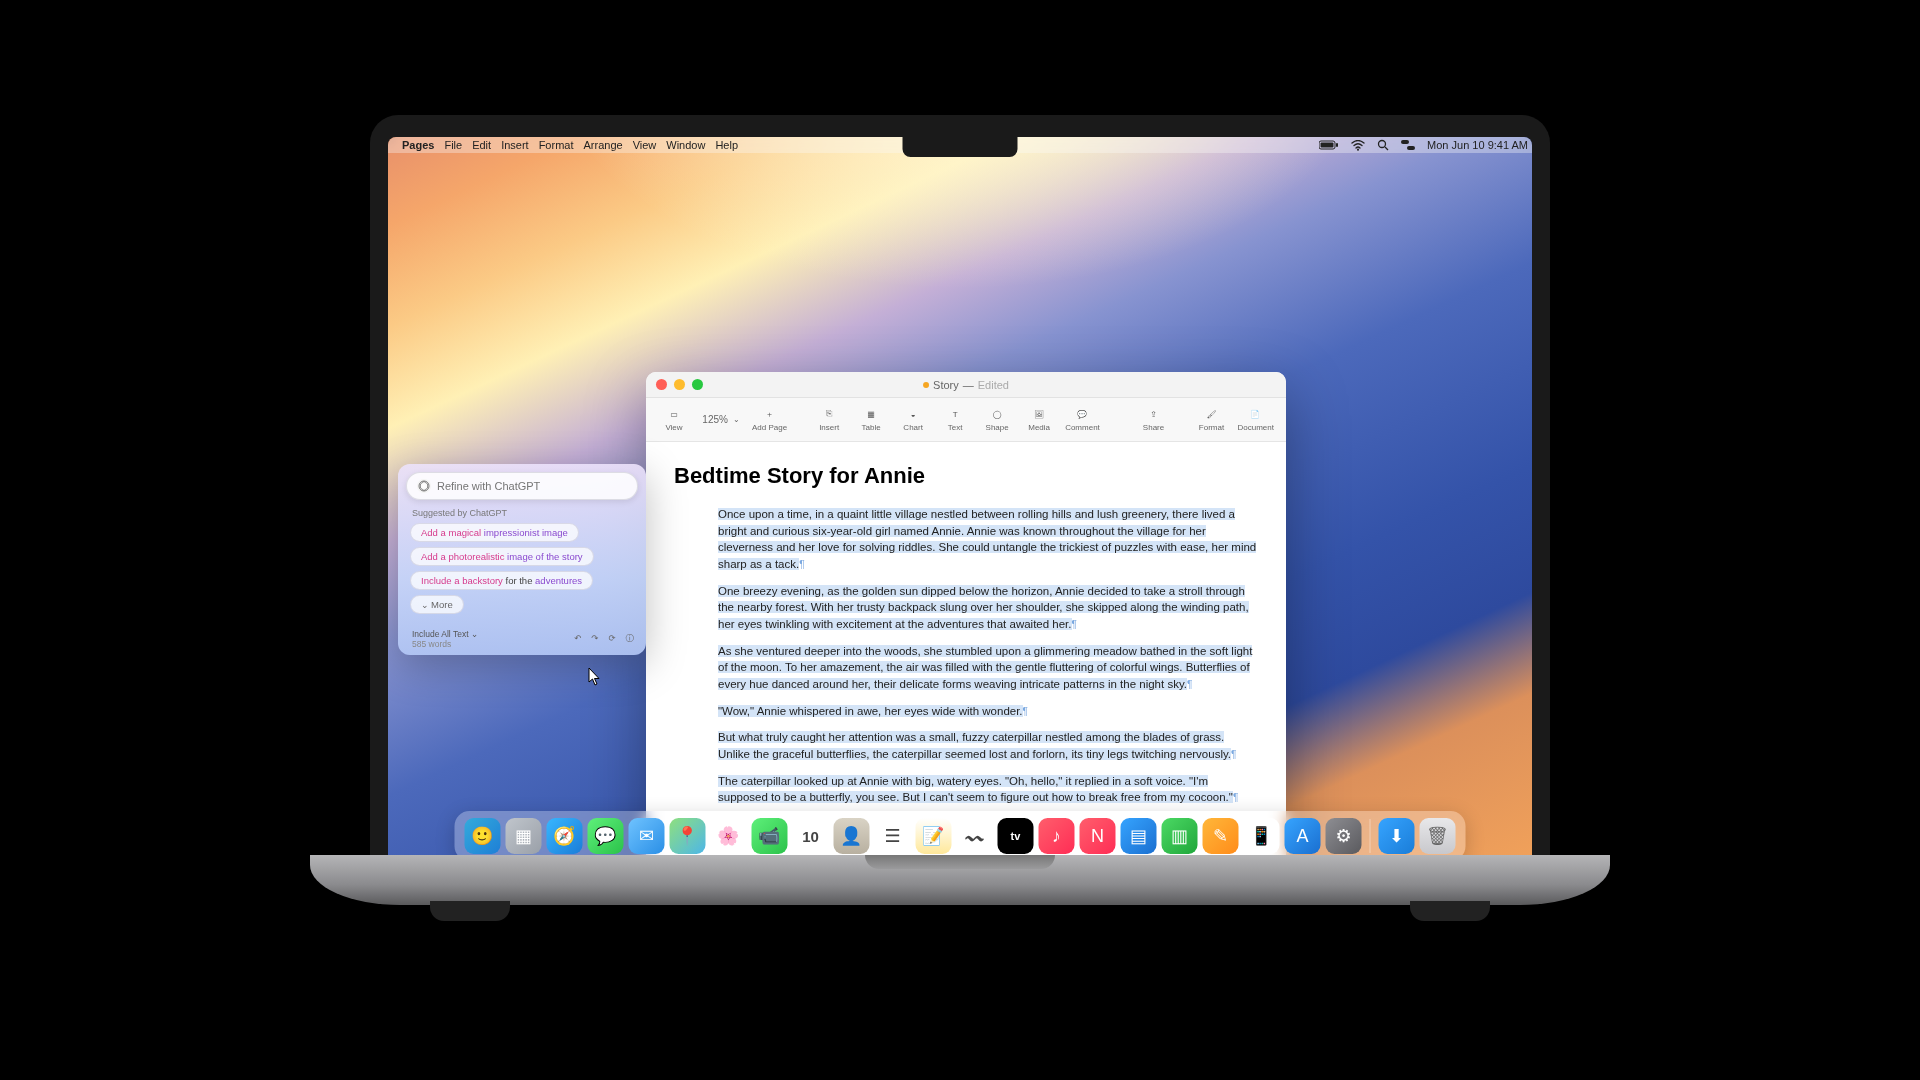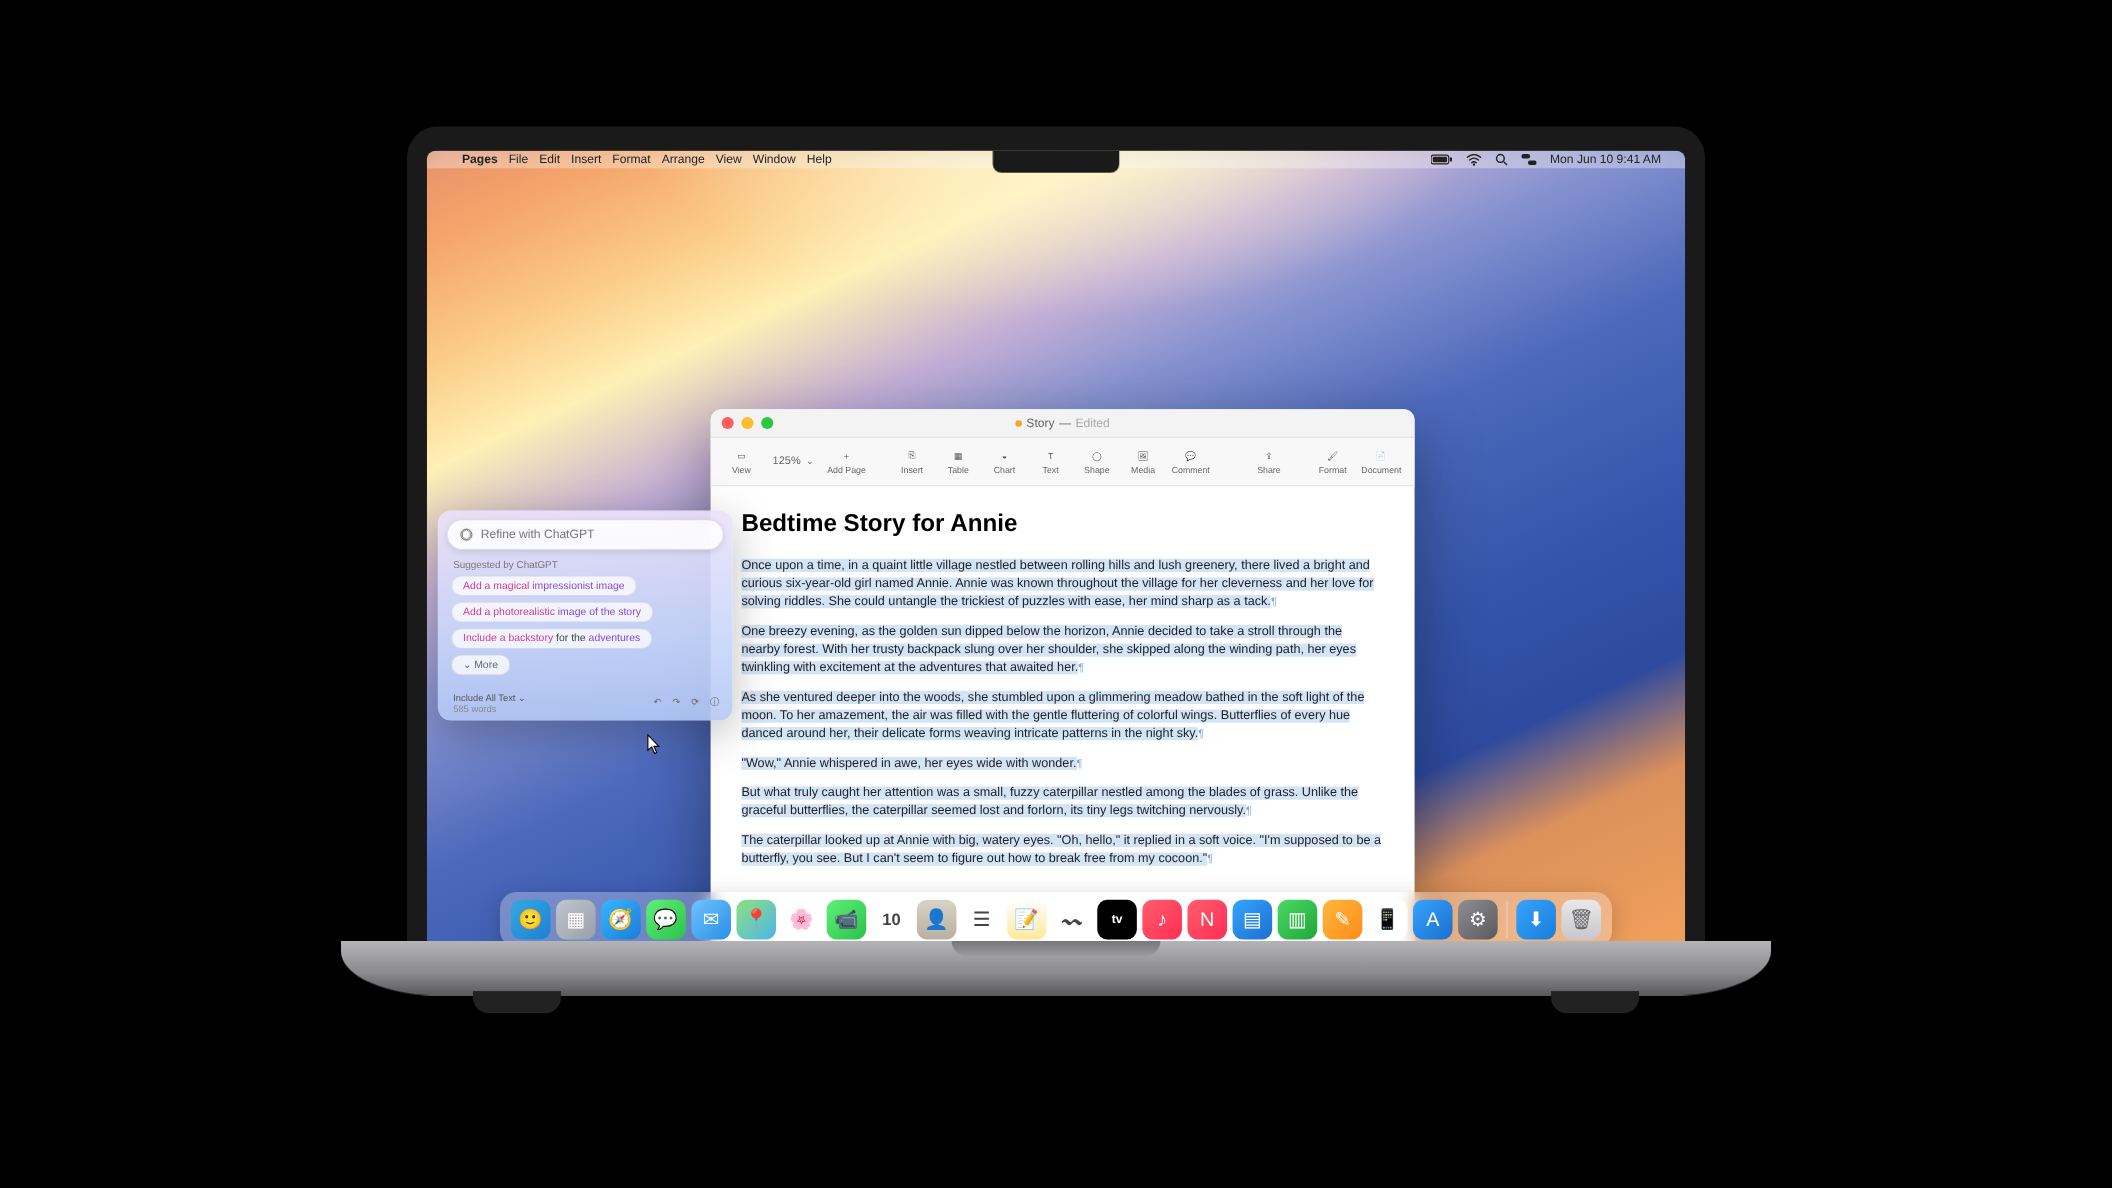--- a/index.html
+++ b/index.html
@@ -82,21 +82,21 @@
 
 
 .menubar {
   position: absolute;
   top: 0; left: 0; right: 0;
   height: 16px;
   background: rgba(248,248,248,0.35);
   backdrop-filter: blur(6px);
   display: flex;
   align-items: center;
-  padding: 0 22px;
+  padding: 0 4px;
   font-size: 11px;
   color: #222;
   z-index: 150;
 }
 .menubar .apple { font-size: 13px; margin-right: 10px; }
 .menubar .app-name { font-weight: 700; margin-right: 10px; }
 .menubar .m { margin-right: 10px; cursor: default; }
 .menubar .right { margin-left: auto; display: flex; gap: 12px; }
 .menubar .right span { display: inline-flex; align-items: center; }
 
@@ -162,32 +162,32 @@
   font-size: 11.5px;
   line-height: 1.45;
   color: #222;
 }
 .doc-body h1 {
   font-size: 22px;
   font-weight: 700;
   margin-bottom: 14px;
   color: #000;
 }
-.doc-body p { margin-bottom: 10px; }
+.doc-body p { margin-bottom: 10px; margin-left: 44px; }
 .doc-body .sel {
   background: #d4e4f7;
 }
 .pilcrow { color: #7aa8e0; font-size: 10px; }
 
 
 .refine-panel {
   position: absolute;
   left: 10px;
   top: 327px;
-  width: 268px;
+  width: 248px;
   background: linear-gradient(180deg, rgba(235,225,250,0.9) 0%, rgba(200,215,250,0.9) 60%, rgba(180,200,245,0.9) 100%);
   border-radius: 12px;
   box-shadow: 0 10px 40px rgba(0,0,0,0.25);
   padding: 8px 8px 6px 8px;
   font-size: 10px;
 }
 .refine-input {
   background: rgba(255,255,255,0.85);
   border: 1px solid rgba(200,200,210,0.6);
   border-radius: 16px;

